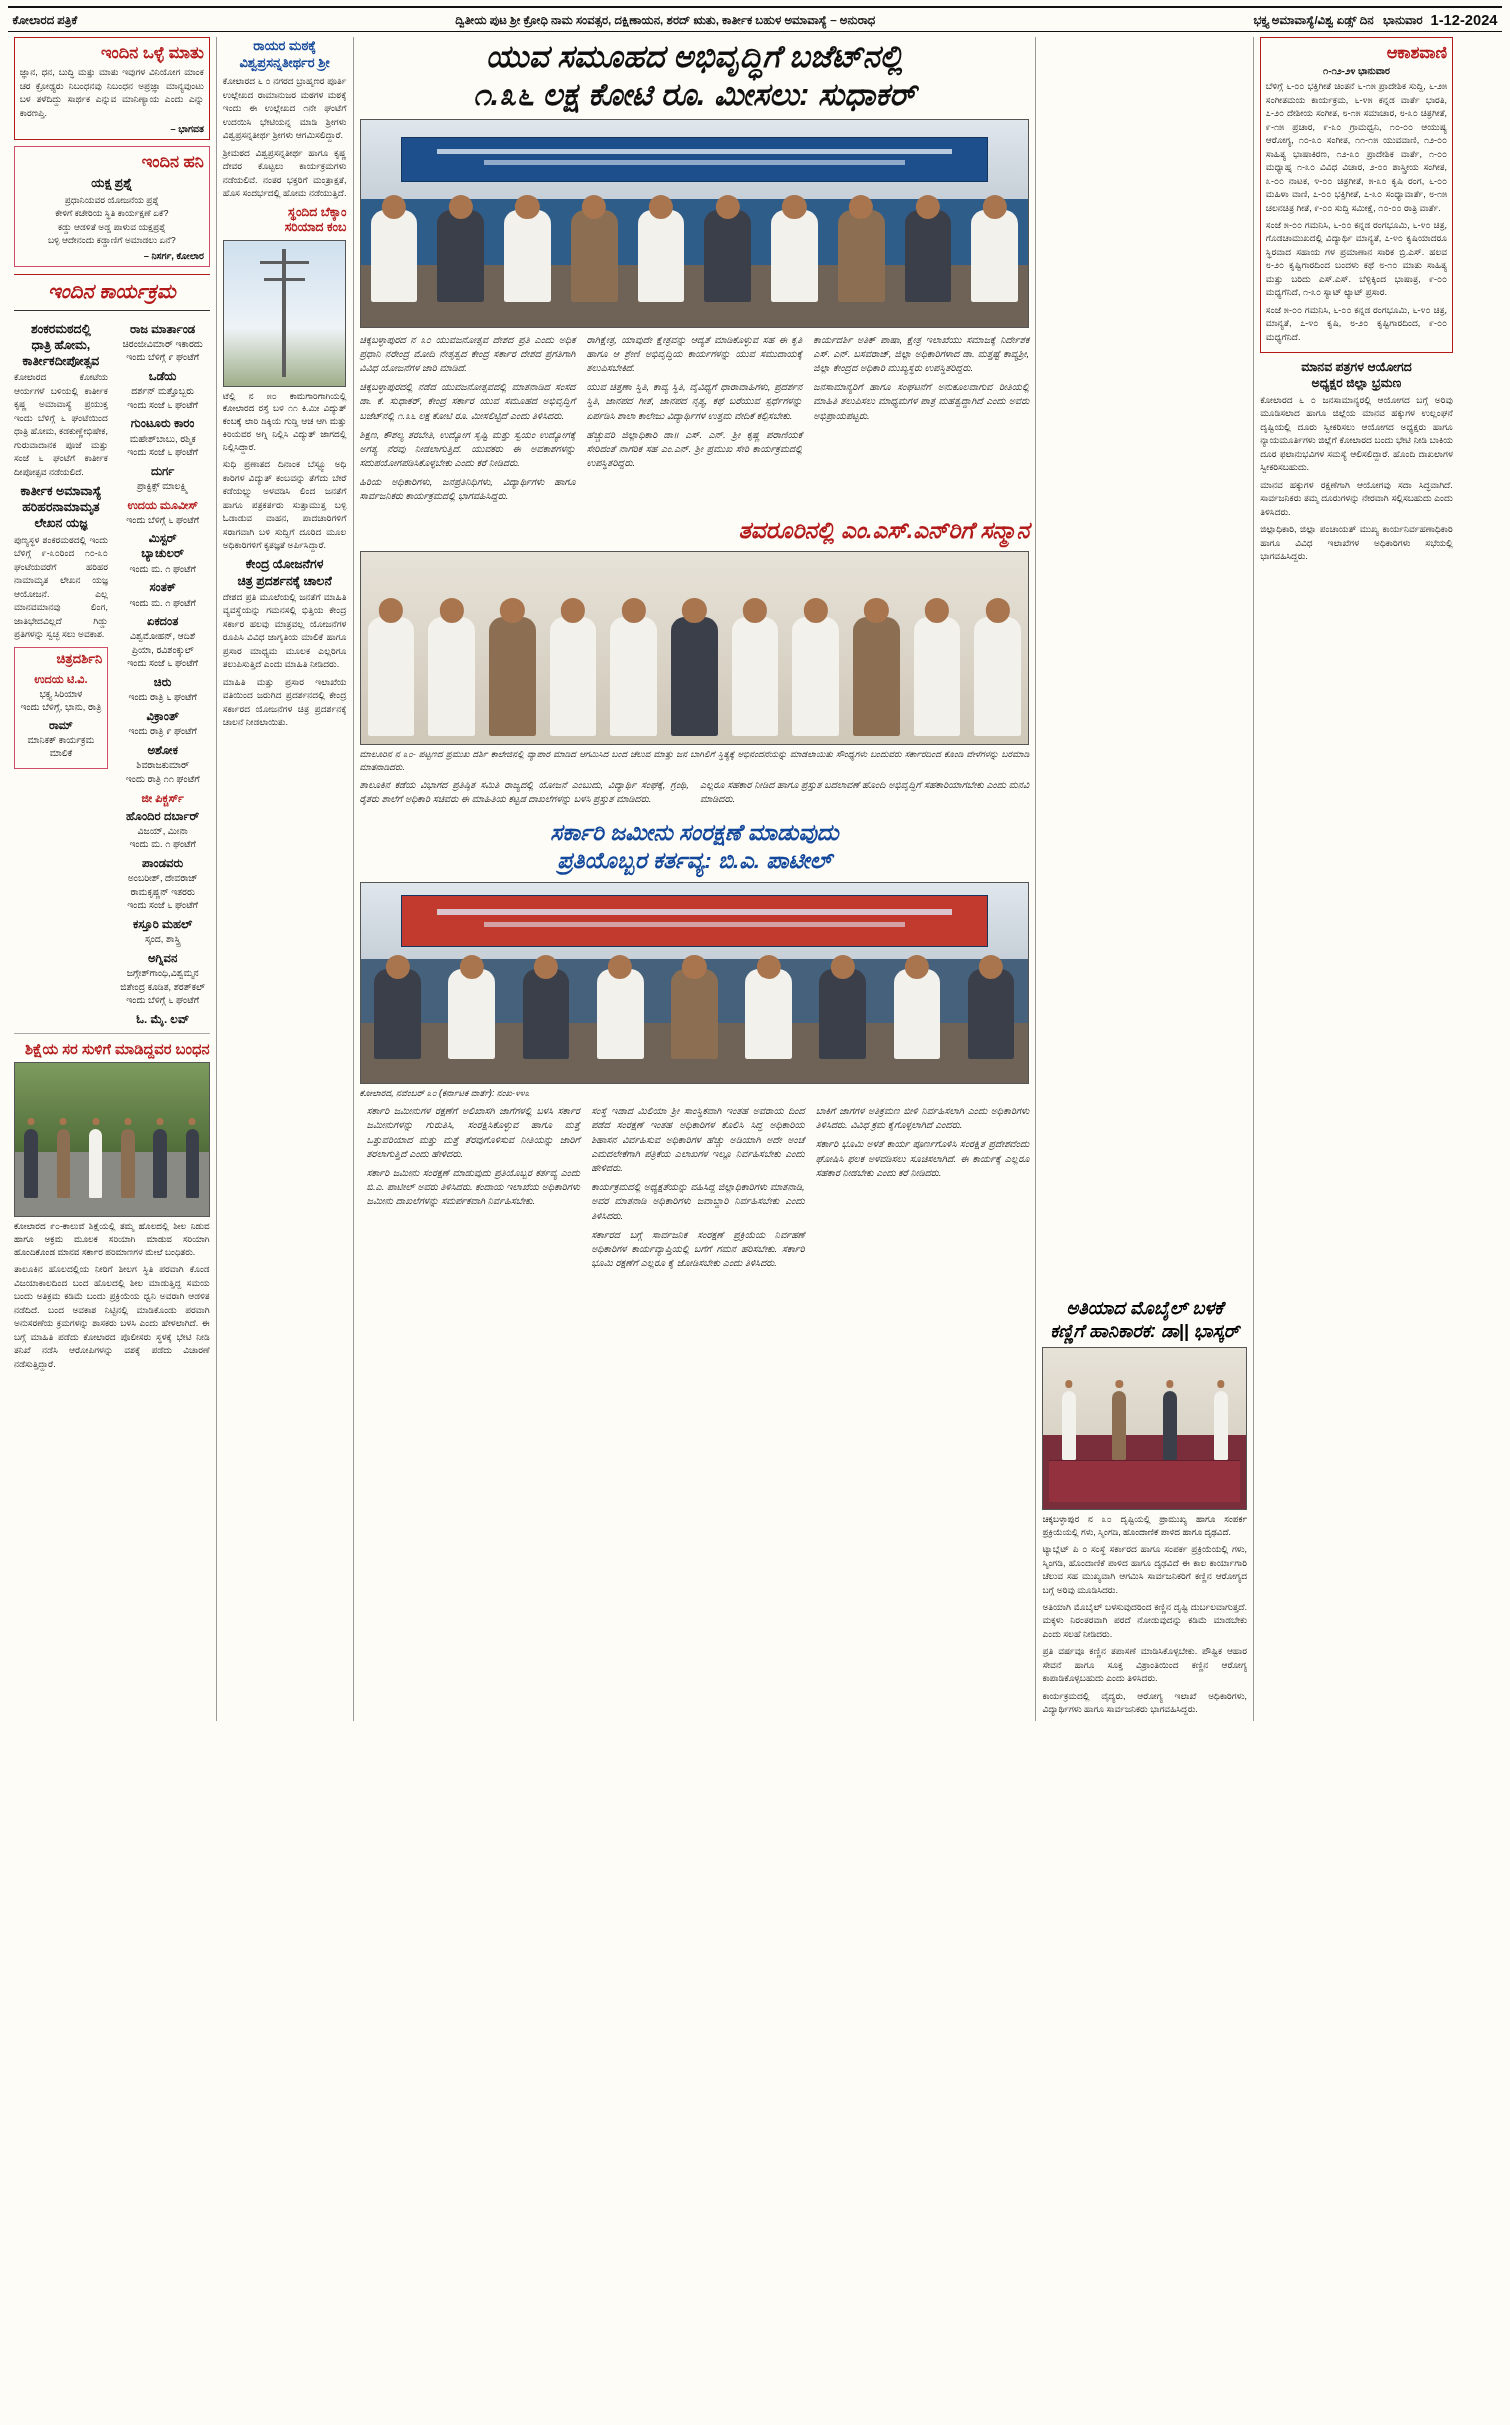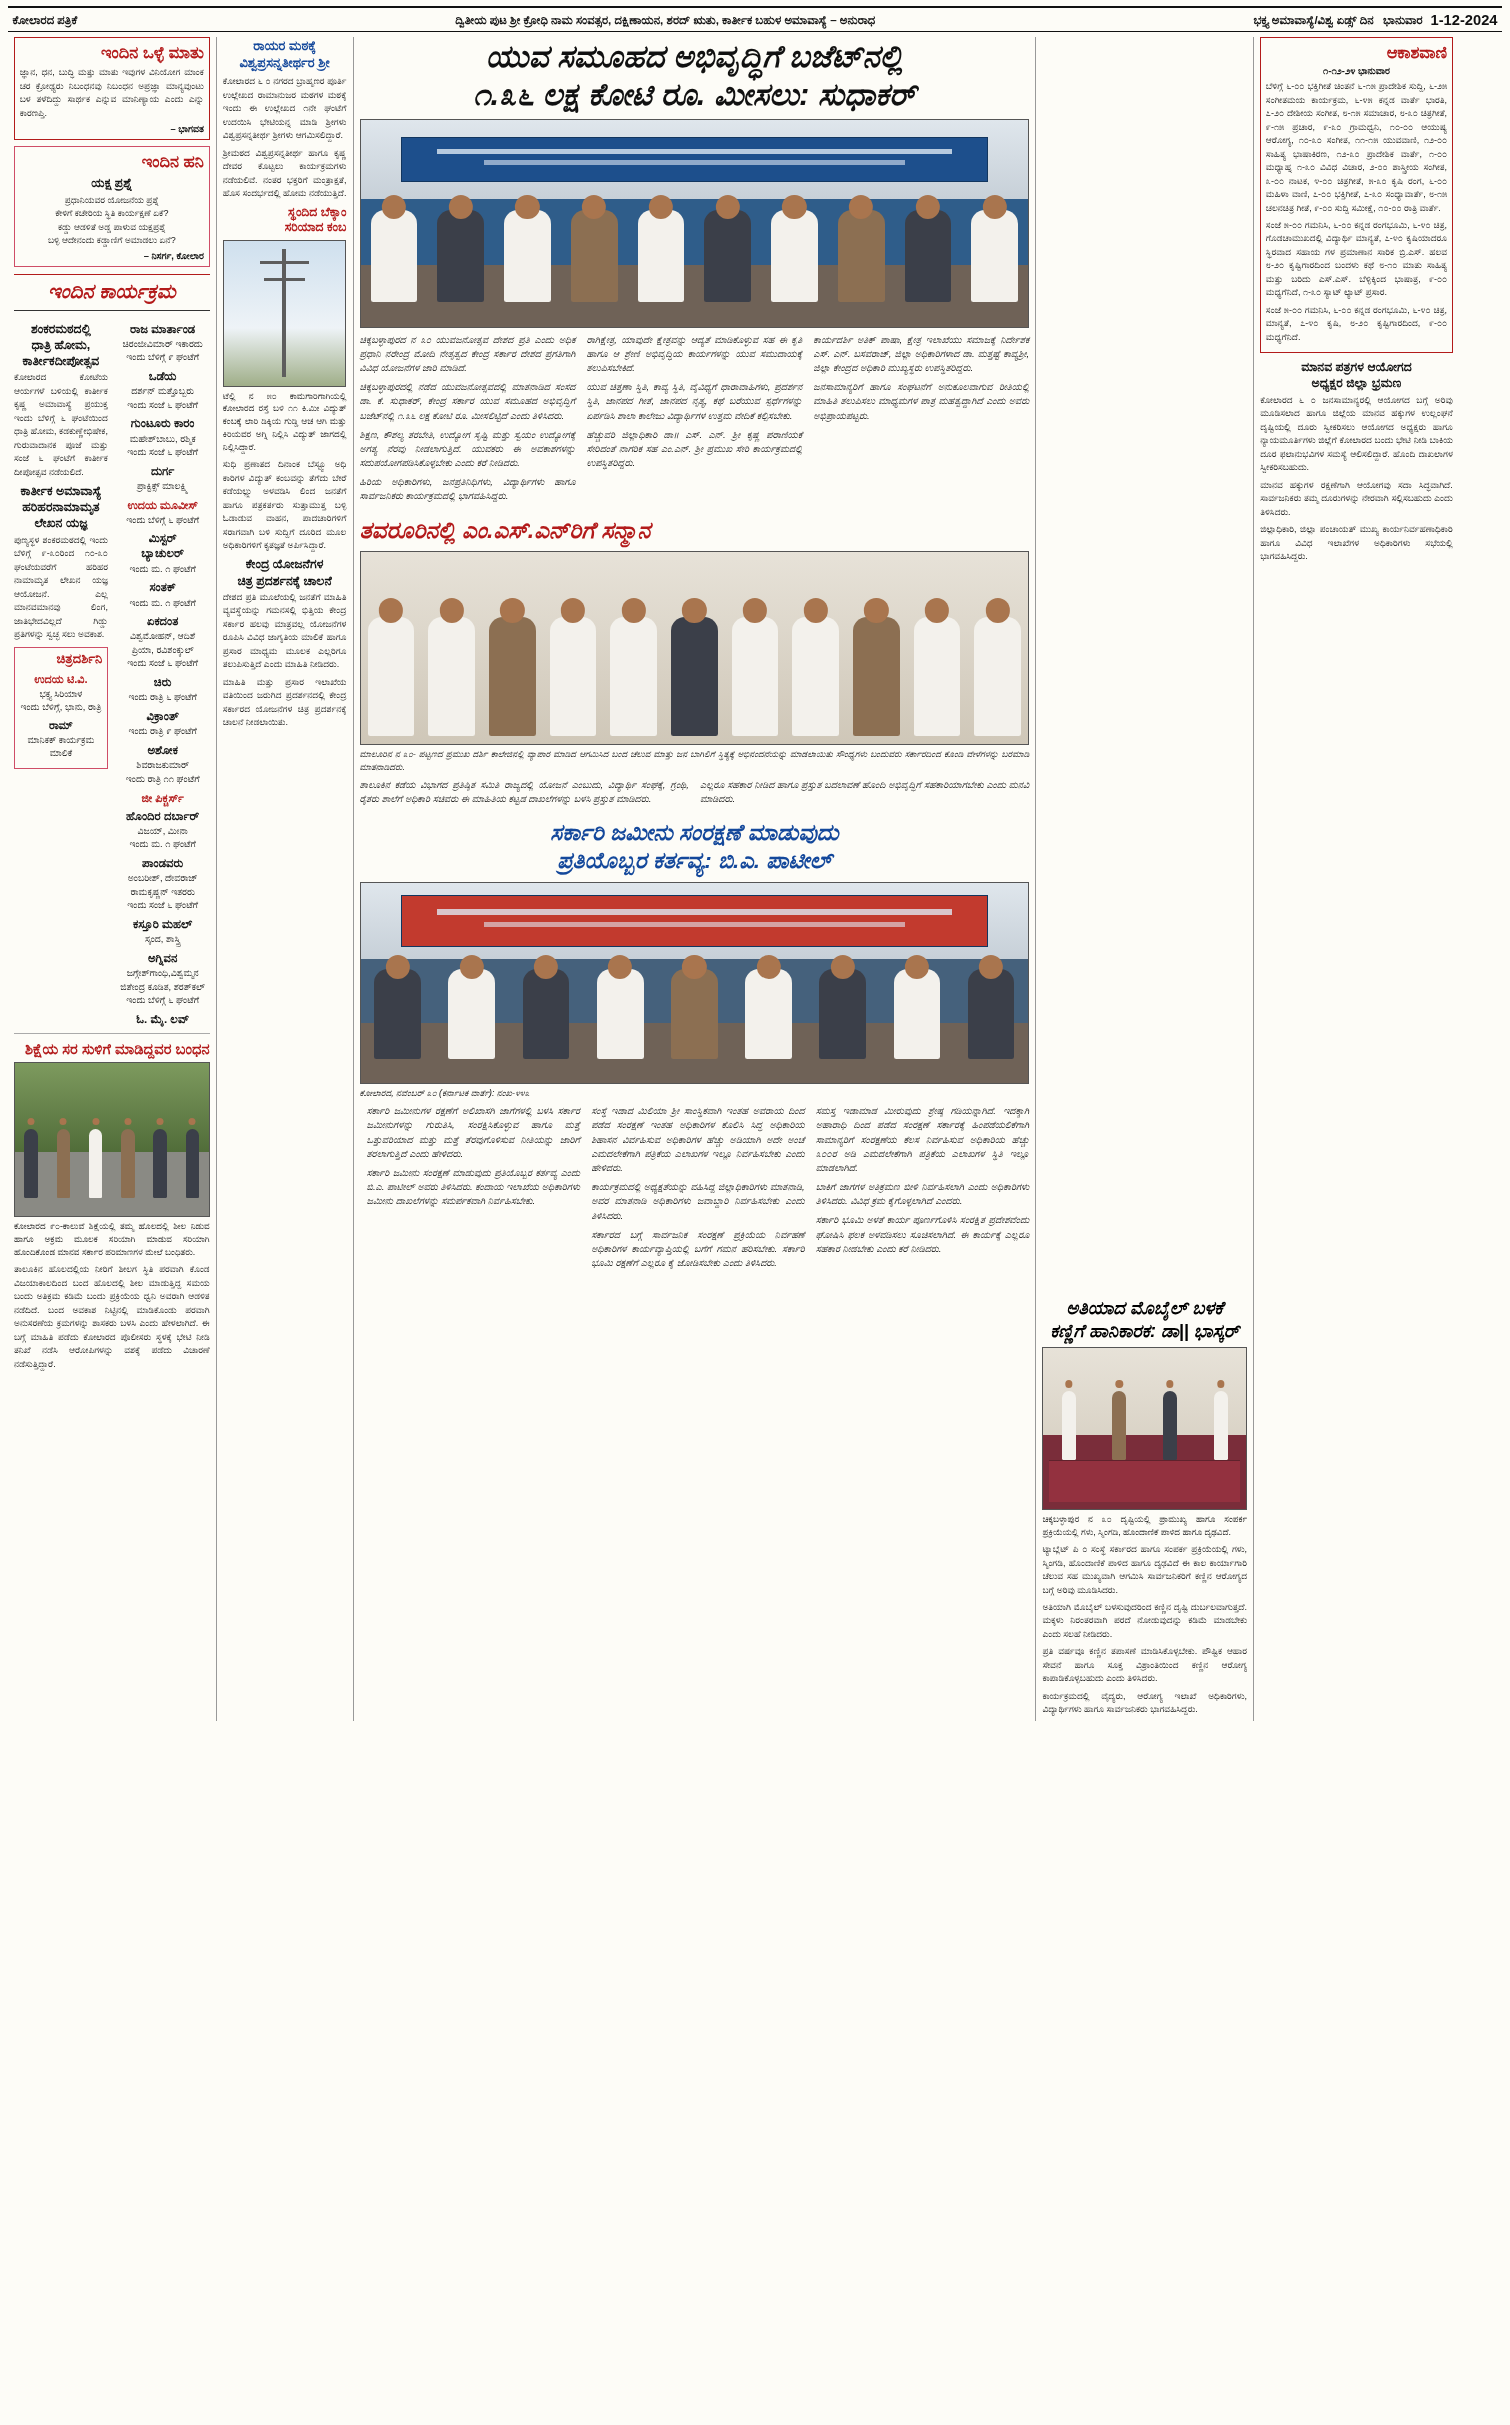--- a/index.html
+++ b/index.html
@@ -104,21 +104,21 @@
   .lead-head {
     color:#111;
     text-align:center;
     font-weight:bold;
     font-size:31px;
     line-height:1.2;
     margin:1.6px 0 6.2px 0;
   }
   .sec-head-red {
     color:#b31b1b;
-    text-align:left;
+    text-align:right;
     font-weight:bold;
     font-size:23px;
     line-height:1.25;
     margin:7.8px 0 6.2px 0;
   }
   .sec-head-blue {
     color:#14489b;
     text-align:center;
     font-weight:bold;
     font-size:22.5px;
@@ -449,21 +449,20 @@
         <div style="flex:1;">
           <div class="body-txt">ಸರ್ಕಾರಿ ಜಮೀನುಗಳ ರಕ್ಷಣೆಗೆ ಅಲಿಖಾಸಗಿ ಜಾಗೆಗಳಲ್ಲಿ ಬಳಸಿ ಸರ್ಕಾರ ಜಮೀನುಗಳನ್ನು ಗುರುತಿಸಿ, ಸಂರಕ್ಷಿಸಿಕೊಳ್ಳುವ ಹಾಗೂ ಮತ್ತೆ ಒತ್ತುವರಿಯಾದ ಮತ್ತು ಮತ್ತೆ ತೆರವುಗೊಳಿಸುವ ನೀತಿಯನ್ನು ಜಾರಿಗೆ ತರಲಾಗುತ್ತಿದೆ ಎಂದು ಹೇಳಿದರು.</div>
           <div class="body-txt">ಸರ್ಕಾರಿ ಜಮೀನು ಸಂರಕ್ಷಣೆ ಮಾಡುವುದು ಪ್ರತಿಯೊಬ್ಬರ ಕರ್ತವ್ಯ ಎಂದು ಬಿ.ಎ. ಪಾಟೀಲ್ ಅವರು ತಿಳಿಸಿದರು. ಕಂದಾಯ ಇಲಾಖೆಯ ಅಧಿಕಾರಿಗಳು ಜಮೀನು ದಾಖಲೆಗಳನ್ನು ಸಮರ್ಪಕವಾಗಿ ನಿರ್ವಹಿಸಬೇಕು.</div>
         </div>
         <div style="flex:1;">
           <div class="body-txt">ಸಂಸ್ಥೆ ಇಡಾದ ಮಿಲಿಯಾ ಶ್ರೀ ಸಾಂಸ್ಥಿಕವಾಗಿ ಇಂತಹ ಅವರಾಯ ದಿಂದ ಪಡೆದ ಸಂರಕ್ಷಣೆ ಇಂತಹ ಅಧಿಕಾರಿಗಳ ಕೊಲಿಸಿ ಸಿದ್ಧ ಅಧಿಕಾರಿಯ ಶಿಹಾಸನ ವಿರ್ವಹಿಸುವ ಅಧಿಕಾರಿಗಳ ಹೆಚ್ಚು ಅಡಿಯಾಗಿ ಅದೇ ಅಂಚೆ ಎಮದಲೇಕೆಗಾಗಿ ಪತ್ರಿಕೆಯ ಎಲಾಖಗಳ ಇಲ್ಲೂ ನಿರ್ವಹಿಸಬೇಕು ಎಂದು ಹೇಳಿದರು.</div>
           <div class="body-txt">ಕಾರ್ಯಕ್ರಮದಲ್ಲಿ ಅಧ್ಯಕ್ಷತೆಯನ್ನು ವಹಿಸಿದ್ದ ಜಿಲ್ಲಾಧಿಕಾರಿಗಳು ಮಾತನಾಡಿ, ಅವರ ಮಾತನಾಡಿ ಅಧಿಕಾರಿಗಳು ಜವಾಬ್ದಾರಿ ನಿರ್ವಹಿಸಬೇಕು ಎಂದು ತಿಳಿಸಿದರು.</div>
           <div class="body-txt">ಸರ್ಕಾರದ ಬಗ್ಗೆ ಸಾರ್ವಜನಿಕ ಸಂರಕ್ಷಣೆ ಪ್ರಕ್ರಿಯೆಯ ನಿರ್ವಹಣೆ ಅಧಿಕಾರಿಗಳ ಕಾರ್ಯವ್ಯಾಪ್ತಿಯಲ್ಲಿ ಬಗೆಗೆ ಗಮನ ಹರಿಸಬೇಕು. ಸರ್ಕಾರಿ ಭೂಮಿ ರಕ್ಷಣೆಗೆ ಎಲ್ಲರೂ ಕೈ ಜೋಡಿಸಬೇಕು ಎಂದು ತಿಳಿಸಿದರು.</div>
         </div>
         <div style="flex:1;">
-          <div class="body-txt">ಸಮಸ್ತ ಇಡಾಮಾಡ ಮೀರುವುದು ಶ್ರೇಷ್ಠ ಗಡಿಯನ್ನಾಗಿದೆ. ಇದಕ್ಕಾಗಿ ಅಹಾರಾಧಿ ದಿಂದ ಪಡೆದ ಸಂರಕ್ಷಣೆ ಸರ್ಕಾರಕ್ಕೆ ಹಿಂಪಡೆಯಲಿಕೆಗಾಗಿ ಸಾಮಾನ್ಯರಿಗೆ ಸಂರಕ್ಷಣೆಯ ಕೆಲಸ ನಿರ್ವಹಿಸುವ ಅಧಿಕಾರಿಯ ಹೆಚ್ಚು ೩೦೦ರ ಅಡಿ ಎಮದಲೇಕೆಗಾಗಿ ಪತ್ರಿಕೆಯ ಎಲಾಖಗಳ ಸ್ಥಿತಿ ಇಲ್ಲೂ ಮಾಡಲಾಗಿದೆ.</div>
           <div class="body-txt">ಬಾಕಿಗೆ ಜಾಗಗಳ ಅತಿಕ್ರಮಣ ಬೀಳಿ ನಿರ್ವಹಿಸಲಾಗಿ ಎಂದು ಅಧಿಕಾರಿಗಳು ತಿಳಿಸಿದರು. ವಿವಿಧ ಕ್ರಮ ಕೈಗೊಳ್ಳಲಾಗಿದೆ ಎಂದರು.</div>
           <div class="body-txt">ಸರ್ಕಾರಿ ಭೂಮಿ ಅಳತೆ ಕಾರ್ಯ ಪೂರ್ಣಗೊಳಿಸಿ ಸಂರಕ್ಷಿತ ಪ್ರದೇಶವೆಂದು ಘೋಷಿಸಿ ಫಲಕ ಅಳವಡಿಸಲು ಸೂಚಿಸಲಾಗಿದೆ. ಈ ಕಾರ್ಯಕ್ಕೆ ಎಲ್ಲರೂ ಸಹಕಾರ ನೀಡಬೇಕು ಎಂದು ಕರೆ ನೀಡಿದರು.</div>
         </div>
       </div>
     </div>
 
     <div class="sep"></div>
 
     <div class="col" style="width:217px;">
       <div style="height:1254px;"></div>

